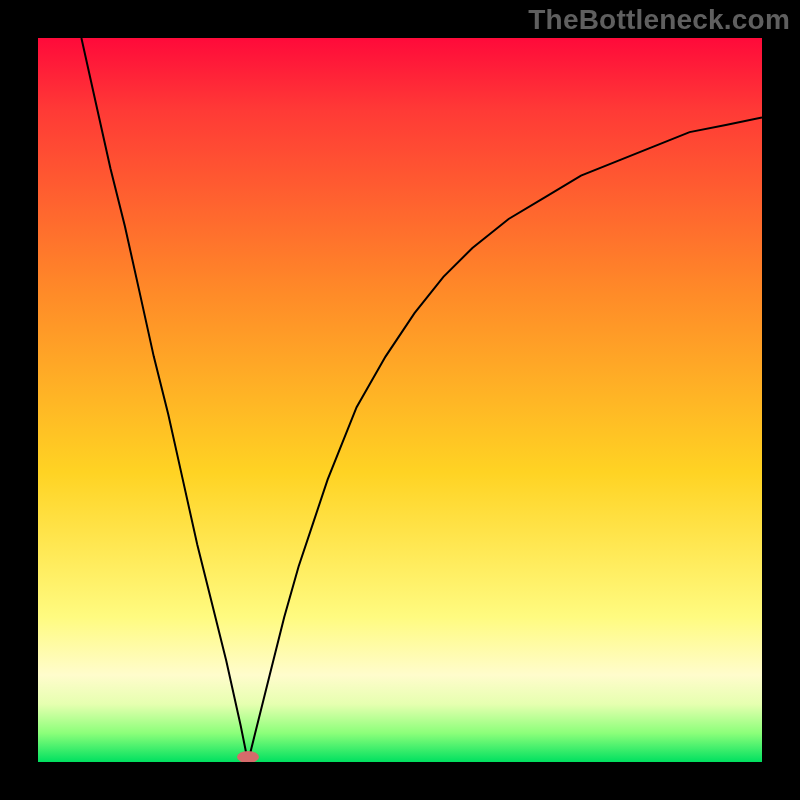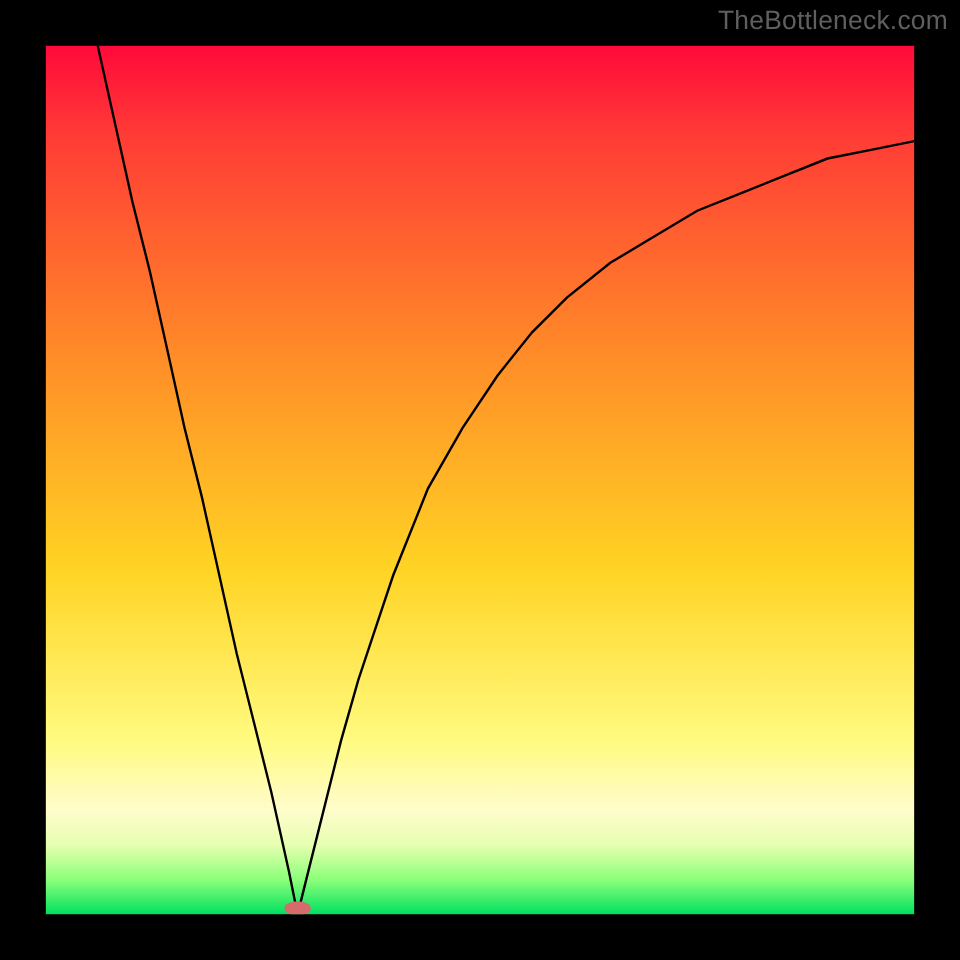--- a/index.html
+++ b/index.html
@@ -54,22 +54,22 @@
     stroke-width: 2;
   }
   .marker {
     fill: #d66b6b;
     stroke: none;
   }
   .watermark {
     position: absolute;
     top: 4px;
     right: 10px;
-    font-size: 22px;
-    font-weight: 400;
+    font-size: 28px;
+    font-weight: 700;
     color: #5f5f5f;
     letter-spacing: 0.2px;
     text-align: right;
   }
 </style>
 </head>
 <body>
 
 <div class="frame">
   <div class="watermark">TheBottleneck.com</div>

